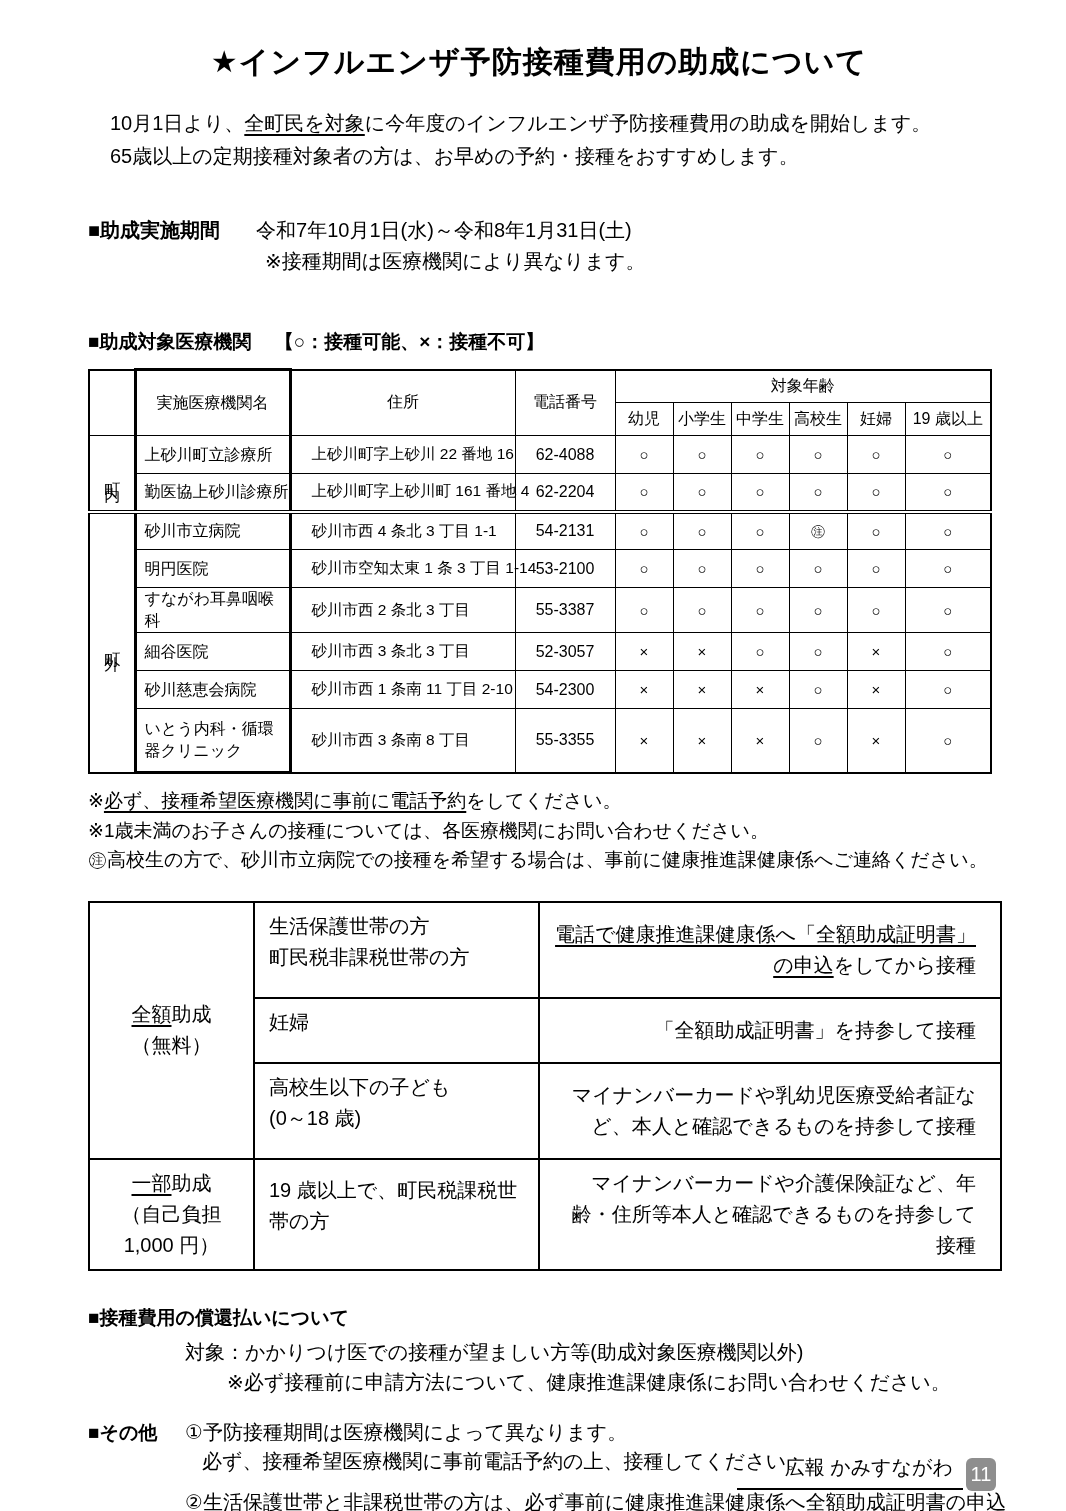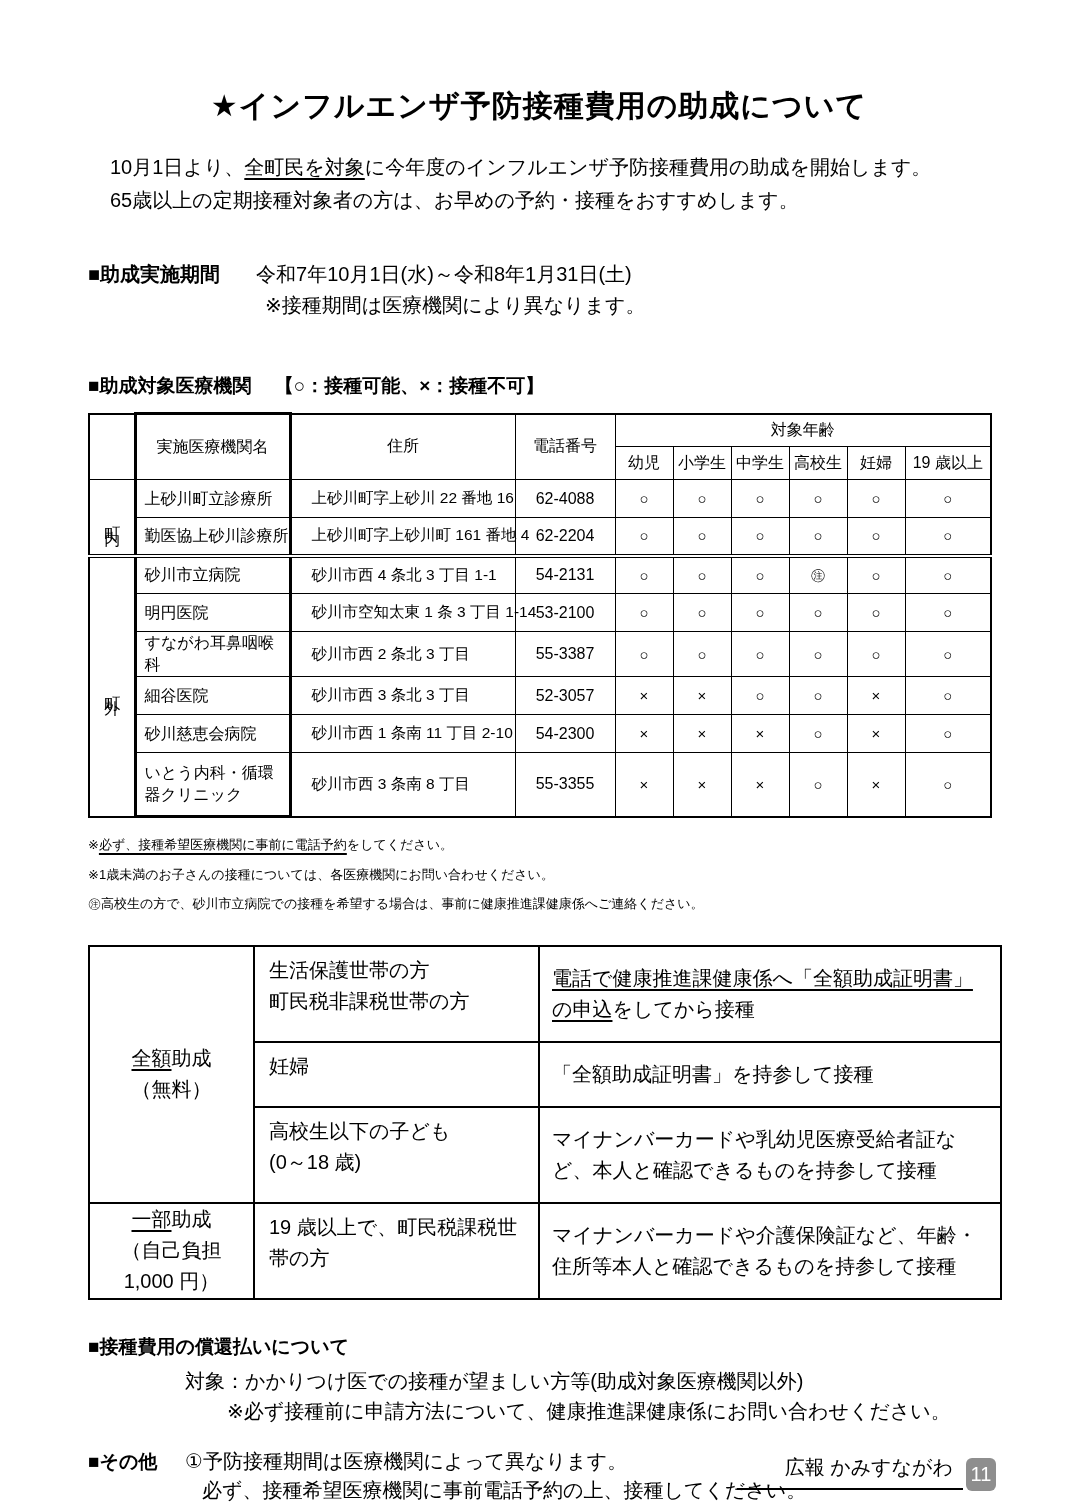--- a/index.html
+++ b/index.html
@@ -12,21 +12,21 @@
     position: relative;
     width: 1066px;
     height: 1511px;
     background: #fff;
     overflow: hidden;
     padding: 0 76px 0 88px;
   }
   .u { text-decoration: underline; text-underline-offset: 4px; text-decoration-thickness: 1.5px; }
 
   .title {
-    padding-top: 86px;
+    padding-top: 42px;
     text-align: center;
     font-size: 30px;
     font-weight: bold;
     letter-spacing: 1px;
   }
   .intro {
     margin: 24px 0 0 22px;
     font-size: 20px;
     line-height: 33px;
   }
@@ -74,34 +74,34 @@
   table.fac td.grp  { text-align: center; }
   .vlabel {
     writing-mode: vertical-rl;
     text-orientation: upright;
     letter-spacing: 4px;
     margin: 0 auto;
     font-size: 16px;
   }
   tr.tall td { height: 64px; }
 
-  .fac-notes { margin-top: 12px; font-size: 13px; line-height: 29.5px; }
+  .fac-notes { margin-top: 12px; font-size: 19px; line-height: 29.5px; }
   .fac-notes div { white-space: nowrap; }
 
   table.sub {
     margin-top: 26px;
     border-collapse: collapse;
     table-layout: fixed;
     width: 912px;
     font-size: 20px;
   }
   table.sub td { border: 2px solid #000; vertical-align: middle; line-height: 31px; }
   table.sub td.sgrp { text-align: center; }
   table.sub td.cond { padding: 8px 8px 24px 14px; }
-  table.sub td.desc { padding: 8px 16px 8px 12px; }
+  table.sub td.desc { padding: 8px 24px 8px 12px; text-align: right; }
   tr.r1 td { height: 82px; }
   tr.r2 td { height: 48px; }
   tr.r3 td { height: 80px; }
   tr.r4 td { height: 92px; }
 
   .reimb { margin-top: 34px; }
   .reimb .h { font-size: 19px; font-weight: bold; white-space: nowrap; }
   .reimb .t { margin: 8px 0 0 97px; font-size: 20px; white-space: nowrap; }
   .reimb .n { margin: 3px 0 0 139px; font-size: 20px; white-space: nowrap; }
 

